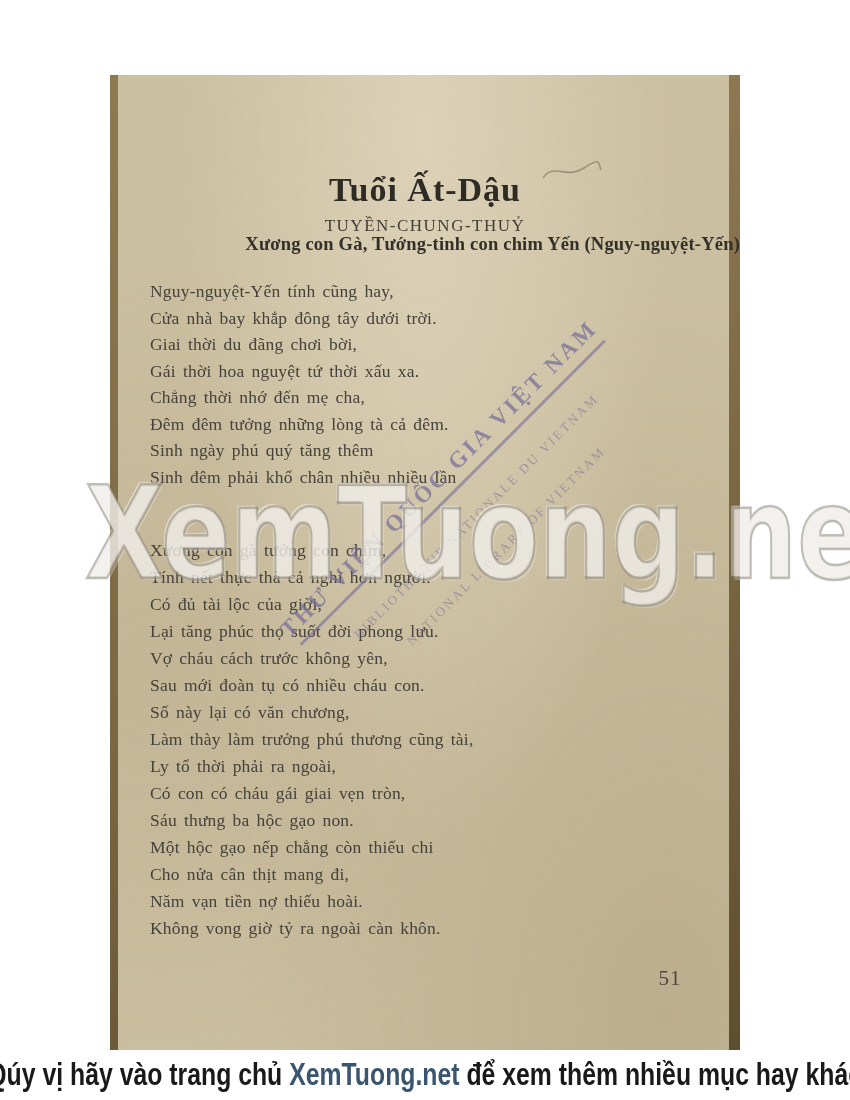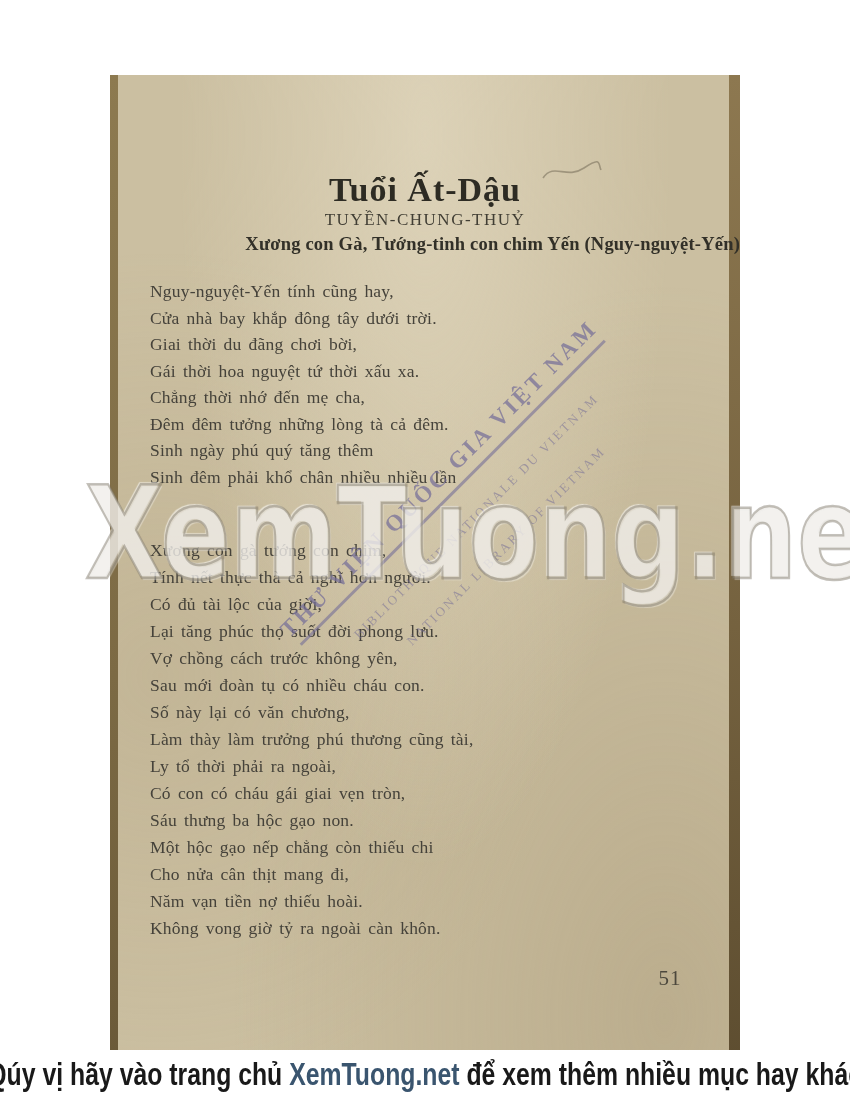--- a/index.html
+++ b/index.html
@@ -26,21 +26,21 @@
   }
   .edge-right{
     position:absolute;right:0;top:0;width:11px;height:100%;
     background:linear-gradient(#8d7850,#75623f 55%,#5d4d30);
   }
   .page-title{
     position:absolute;top:96px;left:0;width:100%;margin:0;text-align:center;
     font-size:34px;font-weight:bold;color:#2d2b23;letter-spacing:1px;
   }
   .page-subtitle{
-    position:absolute;top:135px;left:0;width:100%;text-align:center;
+    position:absolute;top:141px;left:0;width:100%;text-align:center;
     font-size:17px;color:#413e34;letter-spacing:1.5px;
   }
   .header-line{
     position:absolute;top:159px;left:0;width:100%;text-align:right;
     font-size:18.5px;font-weight:bold;color:#323028;letter-spacing:.2px;
   }
   .stanza{
     position:absolute;left:40px;right:70px;
     font-size:17.5px;color:#45423a;word-spacing:2.5px;letter-spacing:.2px;
   }
@@ -117,21 +117,21 @@
       <div class="poem-line">Chẳng thời nhớ đến mẹ cha,</div>
       <div class="poem-line">Đêm đêm tưởng những lòng tà cả đêm.</div>
       <div class="poem-line">Sinh ngày phú quý tăng thêm</div>
       <div class="poem-line">Sinh đêm phải khổ chân nhiều nhiều lần</div>
     </div>
   <div class="stanza stanza-2">
       <div class="poem-line">Xương con gà tướng con chim,</div>
       <div class="poem-line">Tính nết thực thà cả nghĩ hơn người.</div>
       <div class="poem-line">Có đủ tài lộc của giời,</div>
       <div class="poem-line">Lại tăng phúc thọ suốt đời phong lưu.</div>
-      <div class="poem-line">Vợ chồng cách trước không yên,</div>
+      <div class="poem-line">Vợ cháu cách trước không yên,</div>
       <div class="poem-line">Sau mới đoàn tụ có nhiều cháu con.</div>
       <div class="poem-line">Số này lại có văn chương,</div>
       <div class="poem-line">Làm thày làm trưởng phú thương cũng tài,</div>
       <div class="poem-line">Ly tổ thời phải ra ngoài,</div>
       <div class="poem-line">Có con có cháu gái giai vẹn tròn,</div>
       <div class="poem-line">Sáu thưng ba hộc gạo non.</div>
       <div class="poem-line">Một hộc gạo nếp chẳng còn thiếu chi</div>
       <div class="poem-line">Cho nửa cân thịt mang đi,</div>
       <div class="poem-line">Năm vạn tiền nợ thiếu hoài.</div>
       <div class="poem-line">Không vong giờ tỷ ra ngoài càn khôn.</div>

